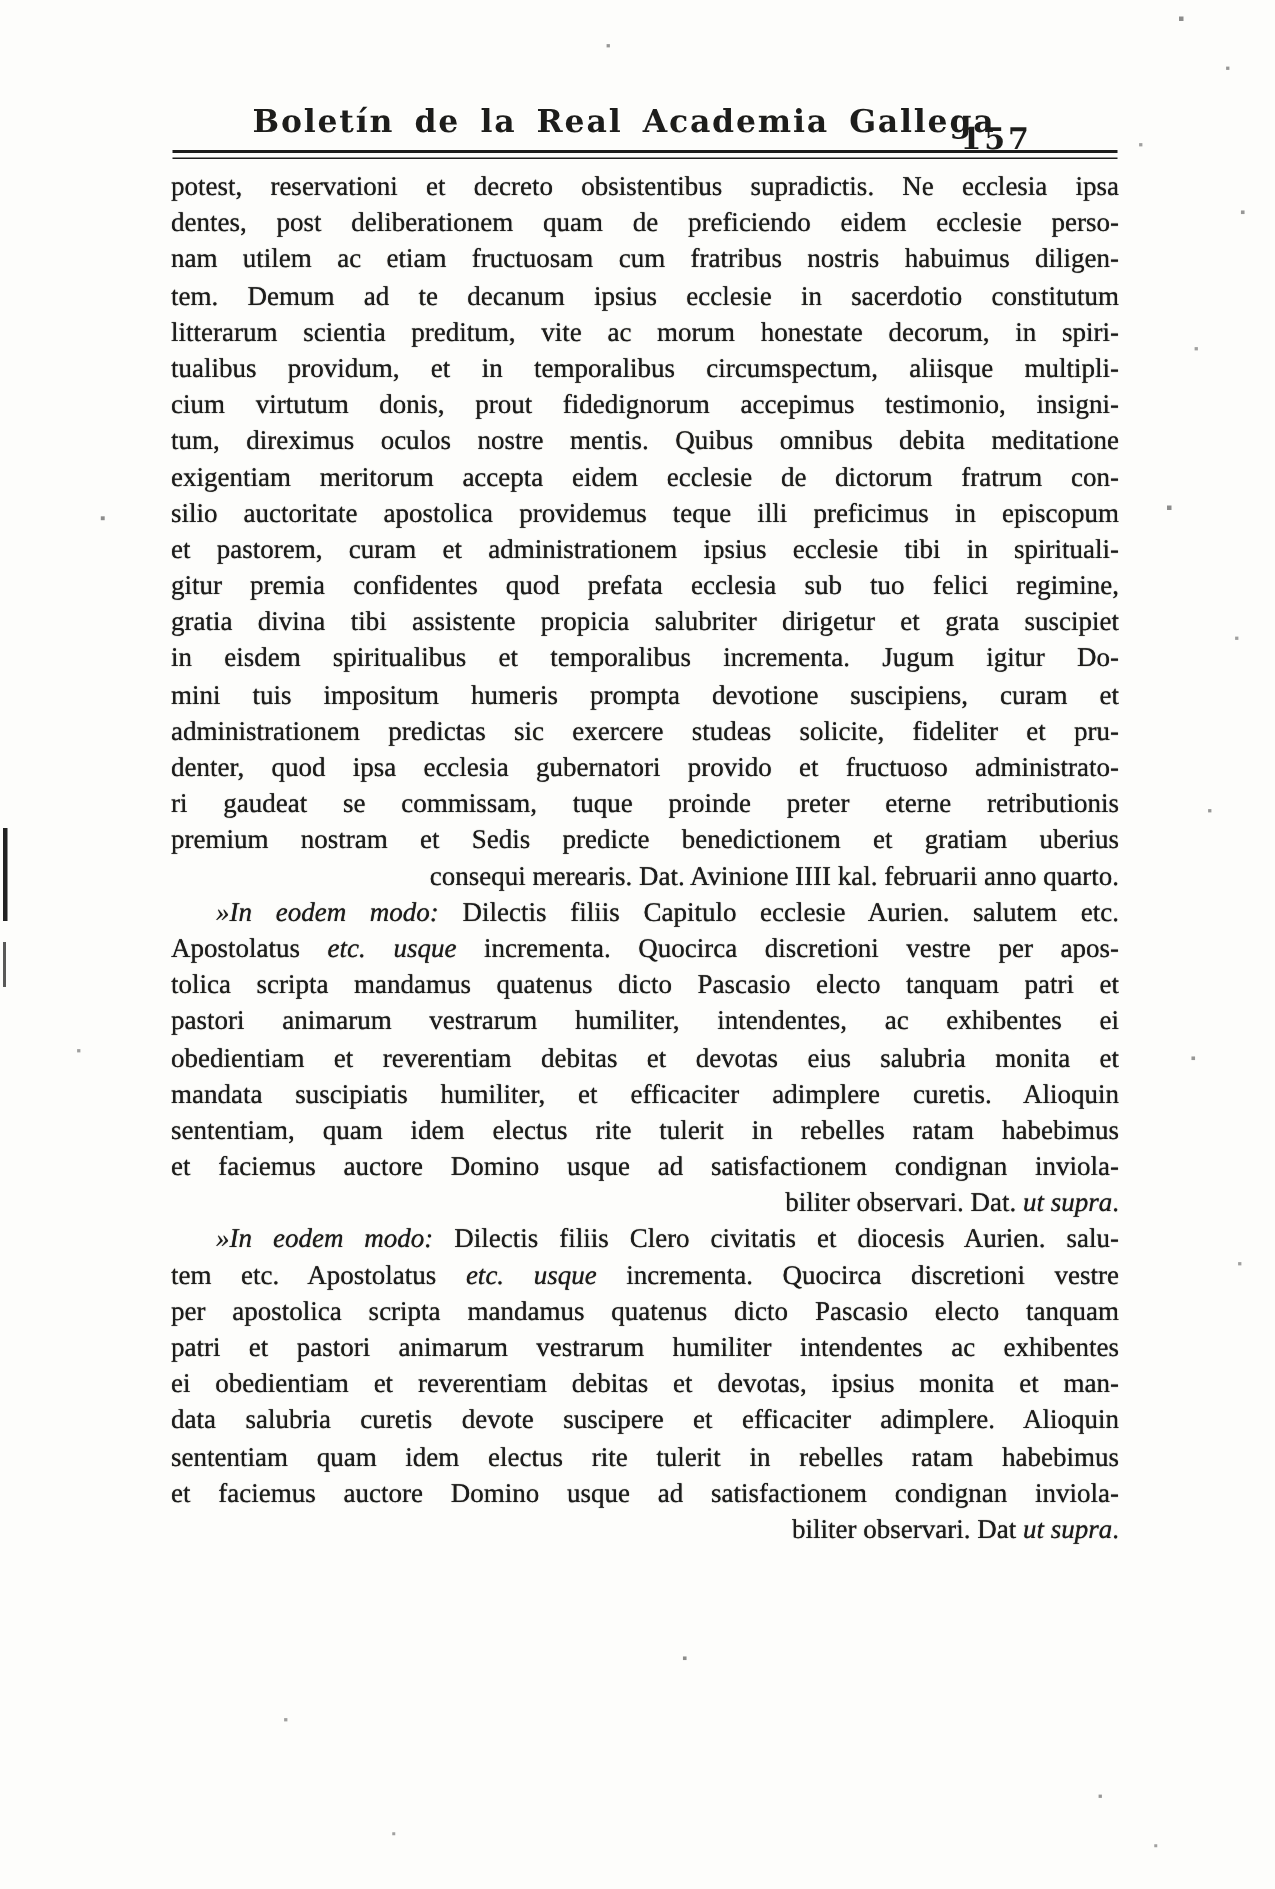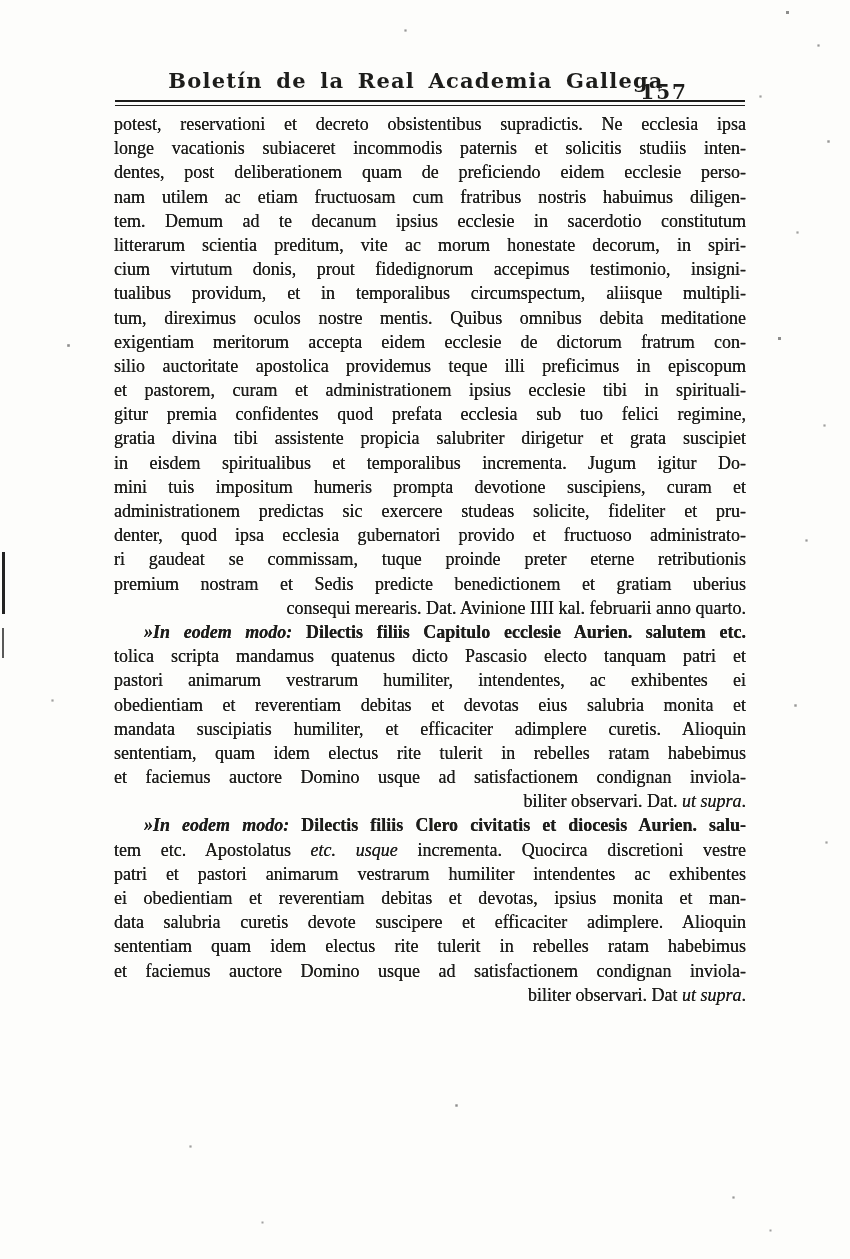--- a/index.html
+++ b/index.html
@@ -73,21 +73,21 @@
     white-space: normal;
   }
   .tl::after {
     content: "";
     display: inline-block;
     width: 100%;
     vertical-align: top;
   }
   .tl.short { text-align: right; }
   .tl.short::after { content: none; }
-  .p-indent .tl:first-child { text-indent: 30px; font-weight: bold; }
+  .p-indent .tl:first-child { text-indent: 30px; }
   .tl i { font-style: italic; }
   
   .margin-artifact {
     position: absolute;
     background: #222;
   }
   .a1 { left: 2px; top: 552px; width: 3px; height: 62px; }
   .a2 { left: 2px; top: 628px; width: 2px; height: 30px; opacity: .75; }
   .noise {
     position: absolute;
@@ -113,54 +113,55 @@
   <header class="page-header">
     <span class="running-title">Boletín de la Real Academia Gallega</span>
     <span class="page-number">157</span>
   </header>
 
   <div class="header-rule"></div>
 
   <main class="text-block" id="text-block">
       <div class="paragraph">
         <div class="tl"><span>potest, reservationi et decreto obsistentibus supradictis. Ne ecclesia ipsa</span></div>
-        <div class="tl"><span>longe vacationis subiaceret incommodis paternis et solicitis studiis inten-</span></div>
         <div class="tl"><span>dentes, post deliberationem quam de preficiendo eidem ecclesie perso-</span></div>
         <div class="tl"><span>nam utilem ac etiam fructuosam cum fratribus nostris habuimus diligen-</span></div>
         <div class="tl"><span>tem. Demum ad te decanum ipsius ecclesie in sacerdotio constitutum</span></div>
         <div class="tl"><span>litterarum scientia preditum, vite ac morum honestate decorum, in spiri-</span></div>
+        <div class="tl"><span>tualibus providum, et in temporalibus circumspectum, aliisque multipli-</span></div>
         <div class="tl"><span>cium virtutum donis, prout fidedignorum accepimus testimonio, insigni-</span></div>
-        <div class="tl"><span>tualibus providum, et in temporalibus circumspectum, aliisque multipli-</span></div>
         <div class="tl"><span>tum, direximus oculos nostre mentis. Quibus omnibus debita meditatione</span></div>
         <div class="tl"><span>exigentiam meritorum accepta eidem ecclesie de dictorum fratrum con-</span></div>
         <div class="tl"><span>silio auctoritate apostolica providemus teque illi preficimus in episcopum</span></div>
         <div class="tl"><span>et pastorem, curam et administrationem ipsius ecclesie tibi in spirituali-</span></div>
         <div class="tl"><span>gitur premia confidentes quod prefata ecclesia sub tuo felici regimine,</span></div>
         <div class="tl"><span>gratia divina tibi assistente propicia salubriter dirigetur et grata suscipiet</span></div>
         <div class="tl"><span>in eisdem spiritualibus et temporalibus incrementa. Jugum igitur Do-</span></div>
         <div class="tl"><span>mini tuis impositum humeris prompta devotione suscipiens, curam et</span></div>
         <div class="tl"><span>administrationem predictas sic exercere studeas solicite, fideliter et pru-</span></div>
         <div class="tl"><span>denter, quod ipsa ecclesia gubernatori provido et fructuoso administrato-</span></div>
         <div class="tl"><span>ri gaudeat se commissam, tuque proinde preter eterne retributionis</span></div>
         <div class="tl"><span>premium nostram et Sedis predicte benedictionem et gratiam uberius</span></div>
         <div class="tl short"><span>consequi merearis. Dat. Avinione IIII kal. februarii anno quarto.</span></div>
       </div>
       <div class="paragraph p-indent">
         <div class="tl"><i>»In eodem modo:</i><span> Dilectis filiis Capitulo ecclesie Aurien. salutem etc.</span></div>
+        <div class="tl"><span>Apostolatus </span><i>etc. usque</i><span> incrementa. Quocirca discretioni vestre per apos-</span></div>
         <div class="tl"><span>tolica scripta mandamus quatenus dicto Pascasio electo tanquam patri et</span></div>
         <div class="tl"><span>pastori animarum vestrarum humiliter, intendentes, ac exhibentes ei</span></div>
         <div class="tl"><span>obedientiam et reverentiam debitas et devotas eius salubria monita et</span></div>
         <div class="tl"><span>mandata suscipiatis humiliter, et efficaciter adimplere curetis. Alioquin</span></div>
         <div class="tl"><span>sententiam, quam idem electus rite tulerit in rebelles ratam habebimus</span></div>
         <div class="tl"><span>et faciemus auctore Domino usque ad satisfactionem condignan inviola-</span></div>
         <div class="tl short"><span>biliter observari. Dat. </span><i>ut supra</i><span>.</span></div>
       </div>
       <div class="paragraph p-indent">
         <div class="tl"><i>»In eodem modo:</i><span> Dilectis filiis Clero civitatis et diocesis Aurien. salu-</span></div>
         <div class="tl"><span>tem etc. Apostolatus </span><i>etc. usque</i><span> incrementa. Quocirca discretioni vestre</span></div>
+        <div class="tl"><span>per apostolica scripta mandamus quatenus dicto Pascasio electo tanquam</span></div>
         <div class="tl"><span>patri et pastori animarum vestrarum humiliter intendentes ac exhibentes</span></div>
         <div class="tl"><span>ei obedientiam et reverentiam debitas et devotas, ipsius monita et man-</span></div>
         <div class="tl"><span>data salubria curetis devote suscipere et efficaciter adimplere. Alioquin</span></div>
         <div class="tl"><span>sententiam quam idem electus rite tulerit in rebelles ratam habebimus</span></div>
         <div class="tl"><span>et faciemus auctore Domino usque ad satisfactionem condignan inviola-</span></div>
         <div class="tl short"><span>biliter observari. Dat </span><i>ut supra</i><span>.</span></div>
       </div>
     </main>
 
   <div class="margin-artifact a1"></div>

